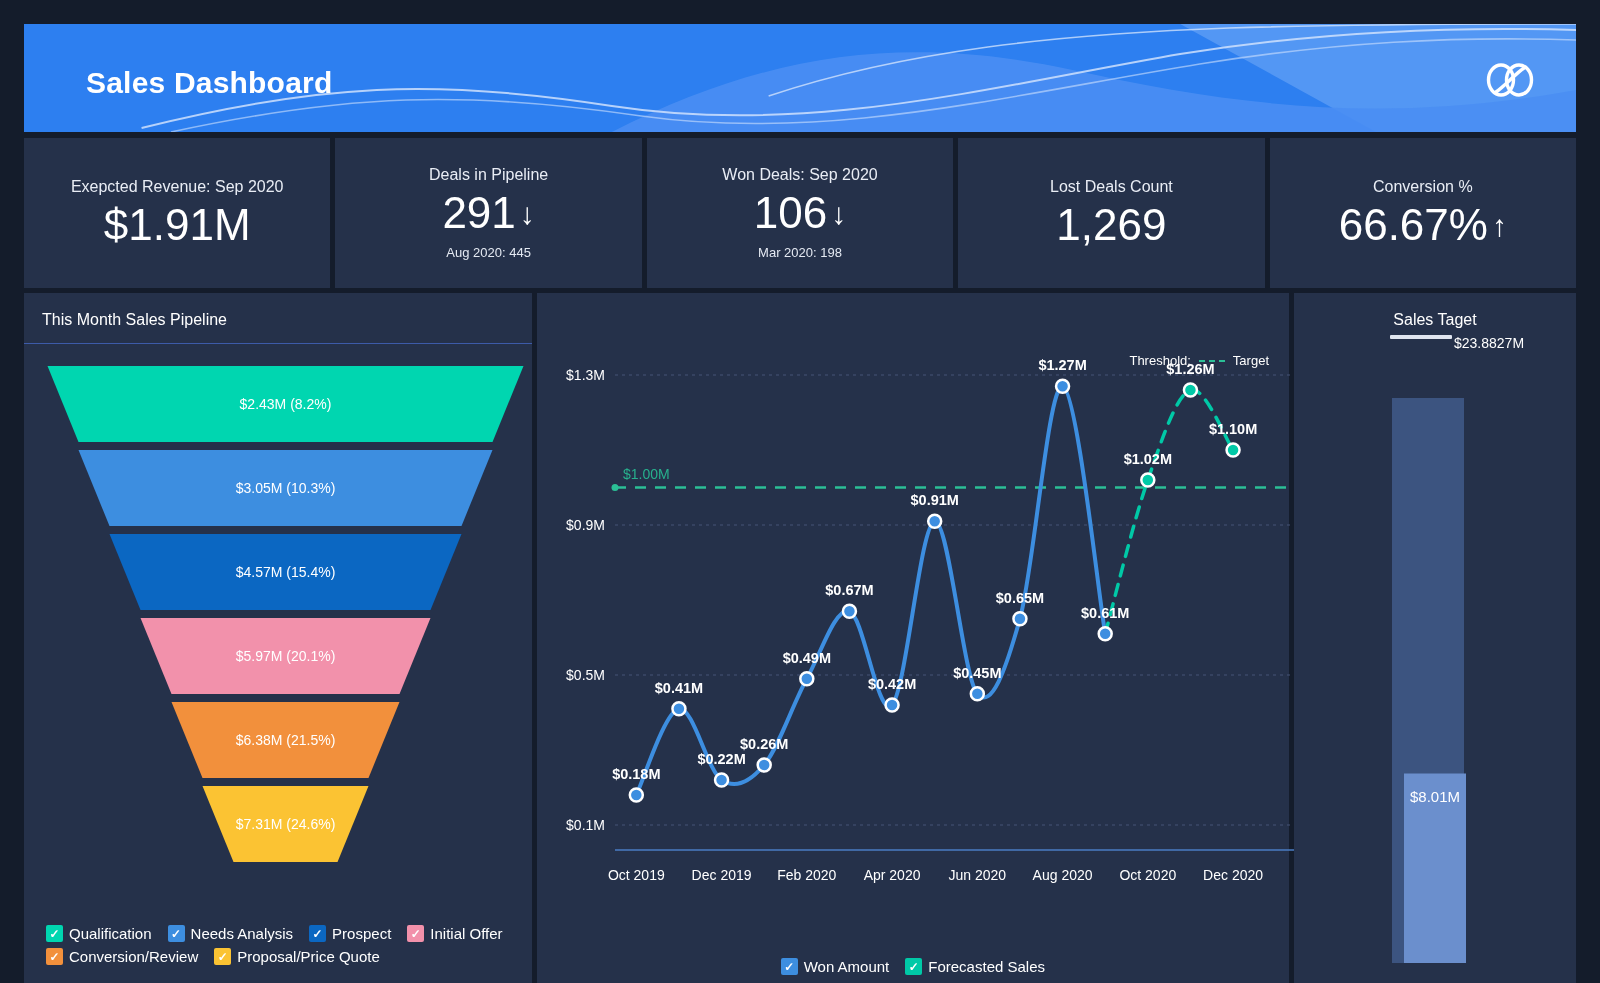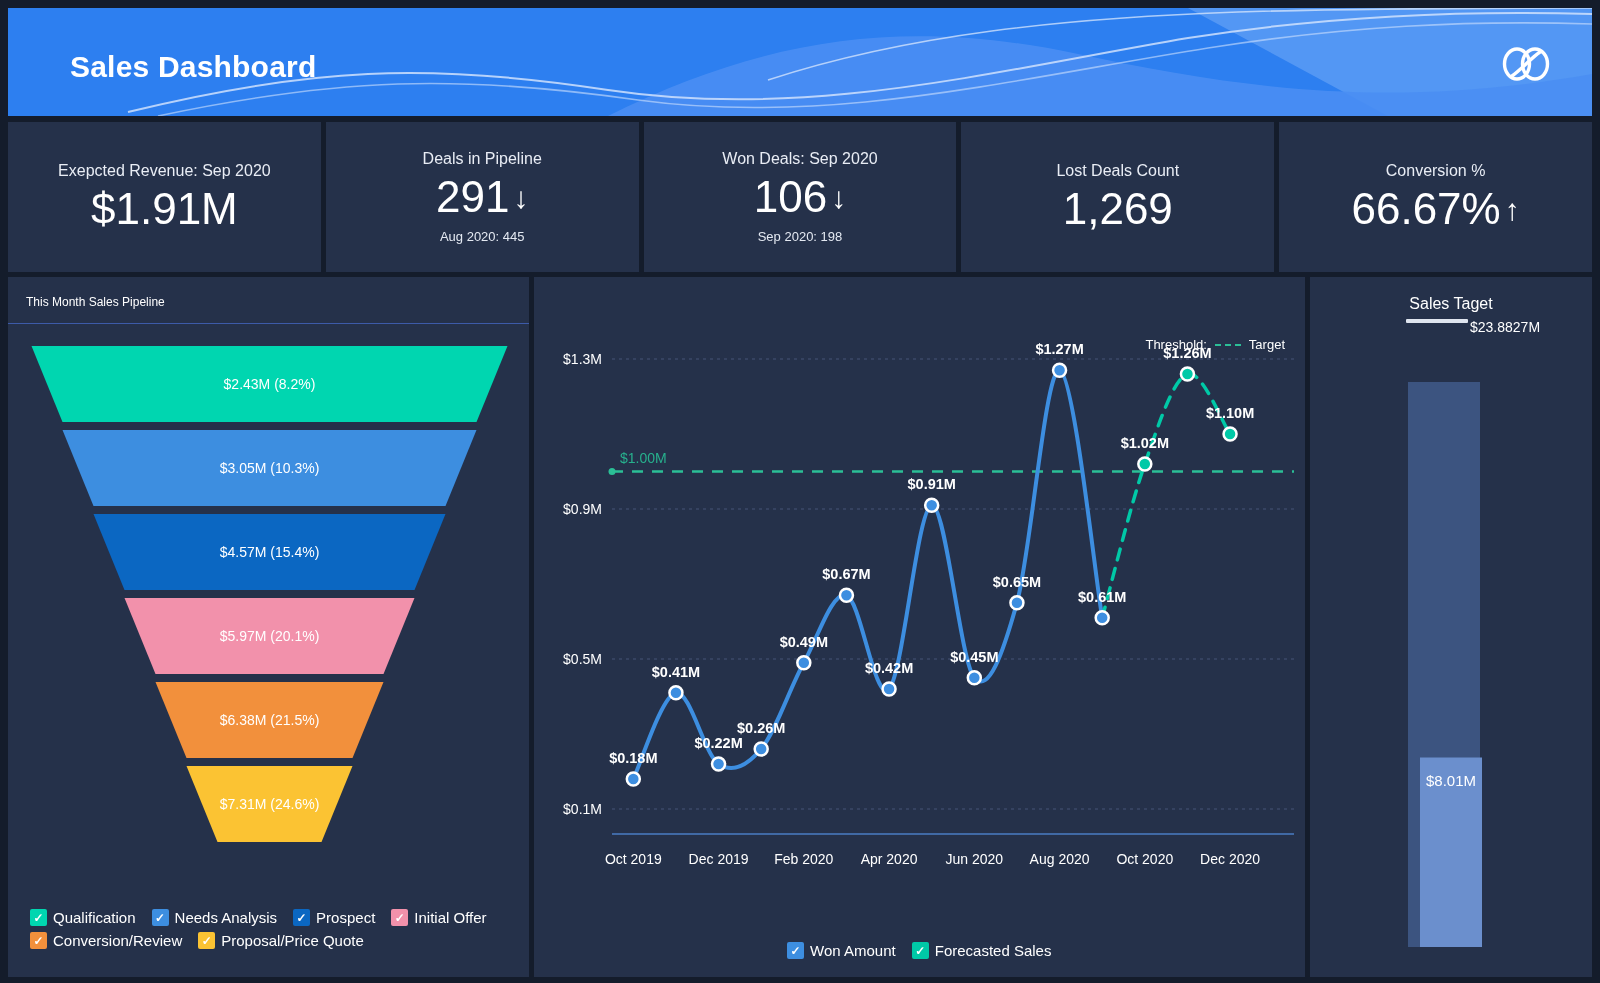--- a/index.html
+++ b/index.html
@@ -2,21 +2,21 @@
 <html><head>
 <meta charset="utf-8">
 <style>
   * { box-sizing: border-box; margin: 0; padding: 0; }
   body {
     width: 1600px; height: 983px;
     background: #141c2b;
     font-family: "Liberation Sans", sans-serif;
     overflow: hidden;
   }
-  .dash { width: 1600px; height: 983px; background: #141c2b; position: relative; padding: 8px; }
+  .dash { width: 1600px; height: 983px; background: #141c2b; position: relative; padding: 24px; }
 
   
   .header {
     position: relative; height: 108px; margin: 0 0 6px 0;
     background: #2d7ff0; overflow: hidden;
   }
   .header-title {
     position: absolute; left: 62px; top: 42px;
     font-size: 30px; font-weight: bold; color: #ffffff; letter-spacing: .2px;
   }
@@ -32,21 +32,21 @@
   }
   .kpi-label { font-size: 16px; font-weight: 400; color: #e9edf5; margin-bottom: 6px; }
   .kpi-value { font-size: 44px; font-weight: 400; color: #ffffff; line-height: 1.05; white-space: nowrap; }
   .kpi-value .arw { font-size: 30px; margin-left: 4px; vertical-align: 4px; }
   .kpi-sub { font-size: 13px; color: #e4e9f2; margin-top: 8px; }
 
   
   .main-row { display: flex; gap: 5px; height: 700px; }
   .panel { background: #25314a; position: relative; }
   .panel-title {
-    font-size: 12px; color: #ffffff; padding: 18px 0 14px 18px;
+    font-size: 16px; color: #ffffff; padding: 18px 0 14px 18px;
     border-bottom: 1px solid #3d5ba9;
   }
 
   
   .funnel-panel { width: 523px; }
   .funnel-area { position: relative; height: 520px; }
   .funnel-svg { position: absolute; left: 0; top: 0; }
   .funnel-legend {
     position: absolute; left: 22px; bottom: 28px; right: 14px;
     display: flex; flex-wrap: wrap; gap: 6px 16px;
@@ -120,21 +120,21 @@
 
     <div class="kpi">
       <div class="kpi-label">Deals in Pipeline</div>
       <div class="kpi-value"><span>291</span><span class="arw">↓</span></div>
       <div class="kpi-sub">Aug 2020: 445</div>
     </div>
 
     <div class="kpi">
       <div class="kpi-label">Won Deals: Sep 2020</div>
       <div class="kpi-value"><span>106</span><span class="arw">↓</span></div>
-      <div class="kpi-sub">Sep 2020: 198</div>
+      <div class="kpi-sub">Mar 2020: 198</div>
     </div>
 
     <div class="kpi">
       <div class="kpi-label">Lost Deals Count</div>
       <div class="kpi-value"><span>1,269</span></div>
     </div>
 
     <div class="kpi">
       <div class="kpi-label">Conversion %</div>
       <div class="kpi-value"><span>66.67%</span><span class="arw">↑</span></div>

